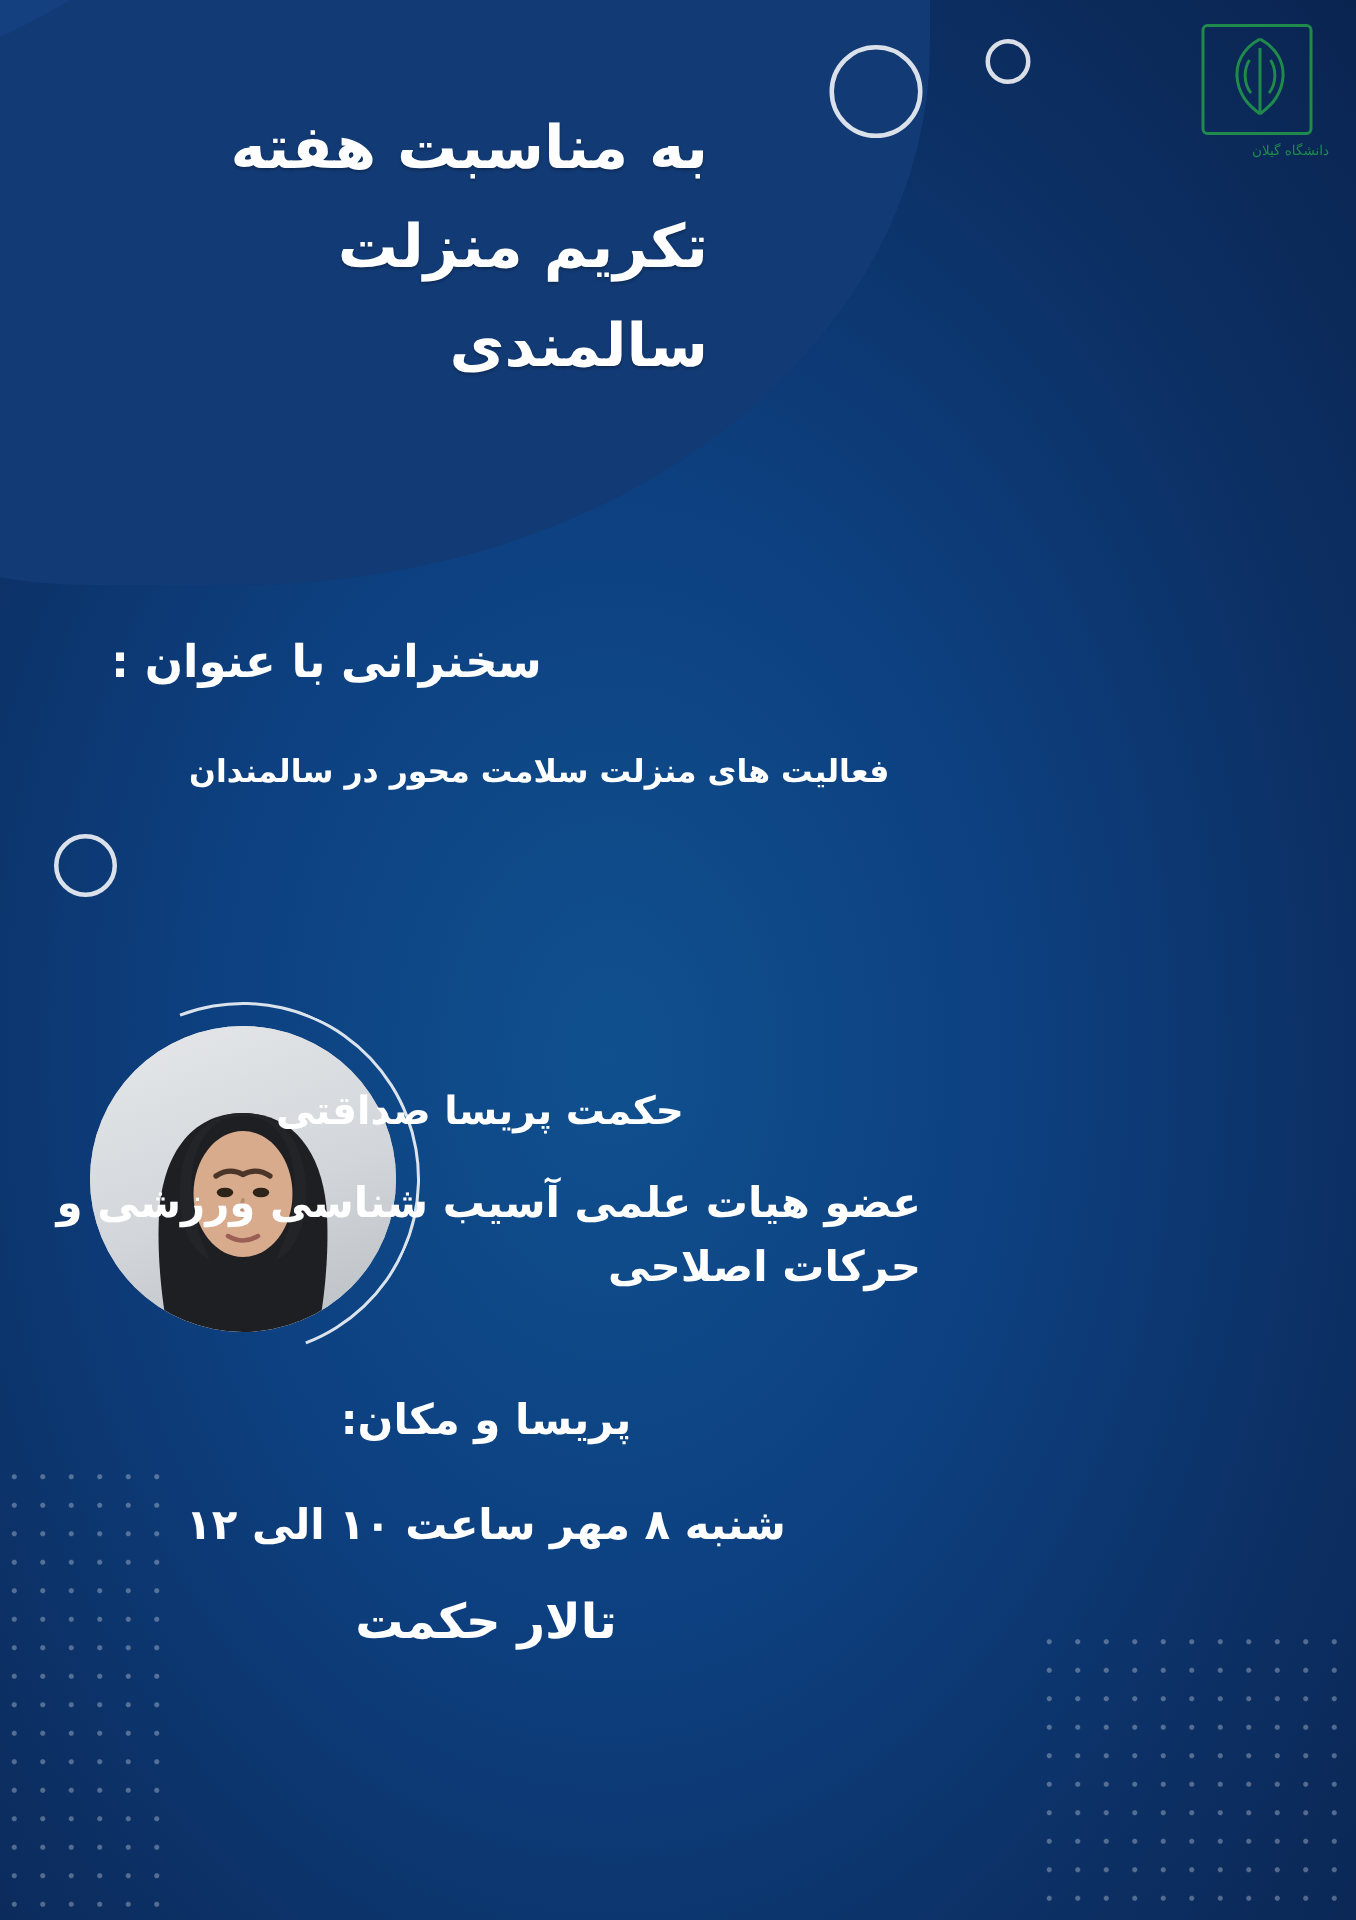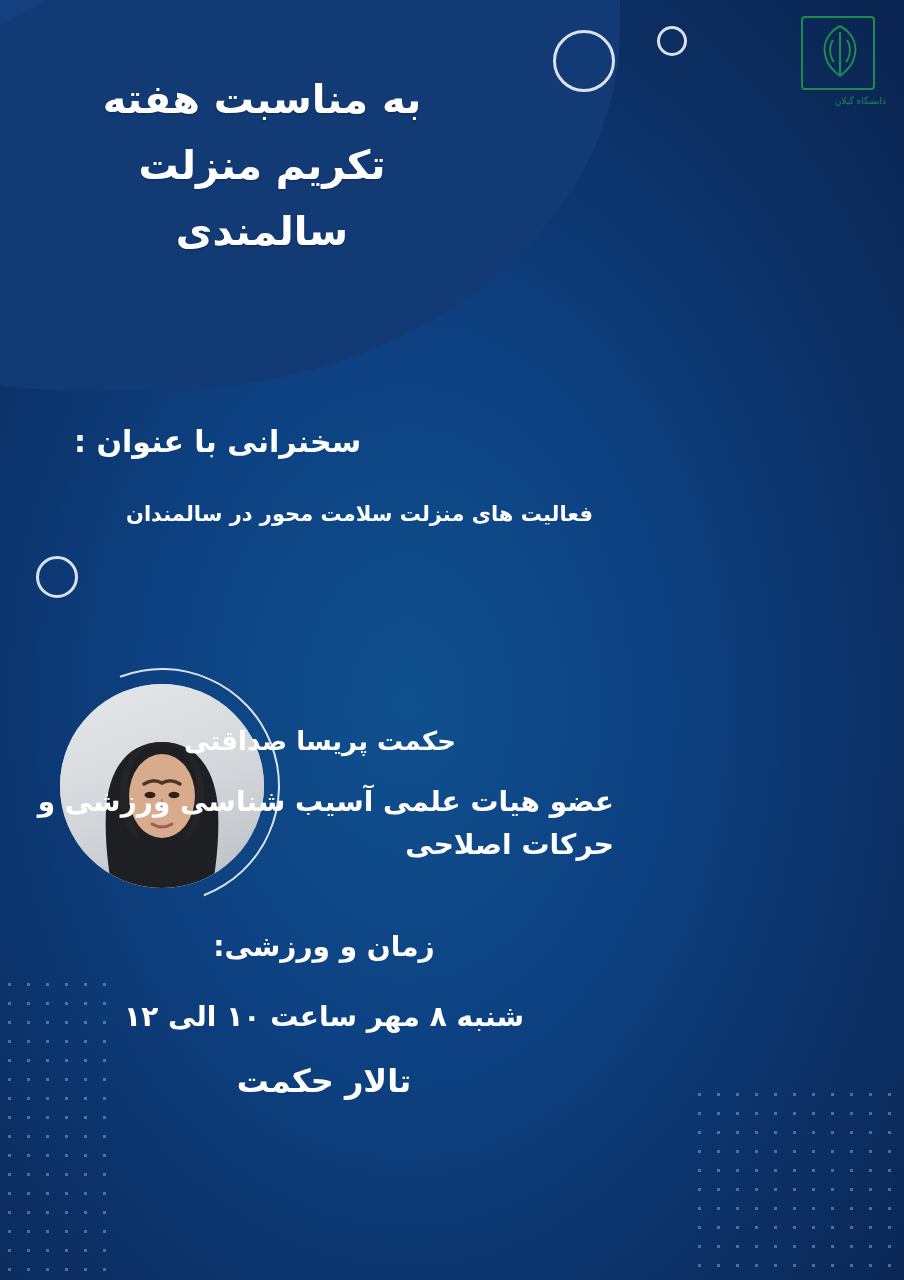--- a/index.html
+++ b/index.html
@@ -82,21 +82,20 @@
     color: #1f8a4c;
     letter-spacing: 0.5px;
   }
 
   
   .headline {
     position: absolute;
     top: 66px;
     right: 432px;
     width: 420px;
-    text-align: center;
     font-size: 40px;
     font-weight: bold;
     line-height: 1.65;
     color: #ffffff;
     text-shadow: 0 1px 2px rgba(0,0,0,0.25);
   }
 
   
   .talk-label {
     position: absolute;
@@ -264,17 +263,17 @@
         <path d="M102 116 q-3 10 2 13" stroke="#b88d70" stroke-width="2.5" fill="none" stroke-linecap="round"></path>
 
         <path d="M92 140 q10 6 20 0" stroke="#9c5f56" stroke-width="3" fill="none" stroke-linecap="round"></path>
       </svg>
     </div>
   </div>
 
   <div class="speaker-name">حکمت پریسا صداقتی</div>
   <div class="speaker-affil">عضو هیات علمی آسیب شناسی ورزشی و حرکات اصلاحی</div>
 
-  <div class="when-label">زمان و ورزشی:</div>
+  <div class="when-label">پریسا و مکان:</div>
   <div class="when-value">شنبه ۸ مهر  ساعت ۱۰ الی ۱۲</div>
   <div class="where-value">تالار حکمت</div>
 
 </div>
 
 </body></html>

